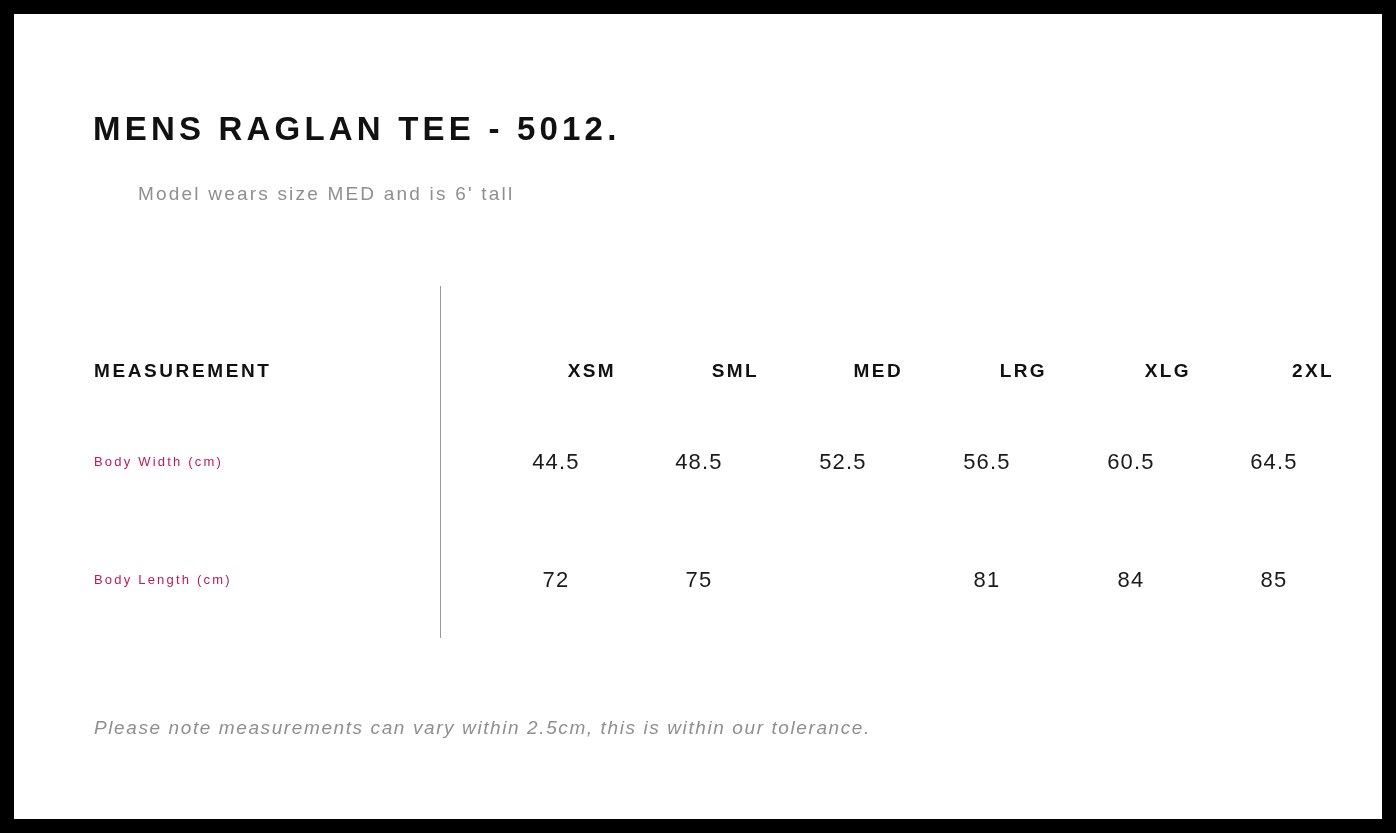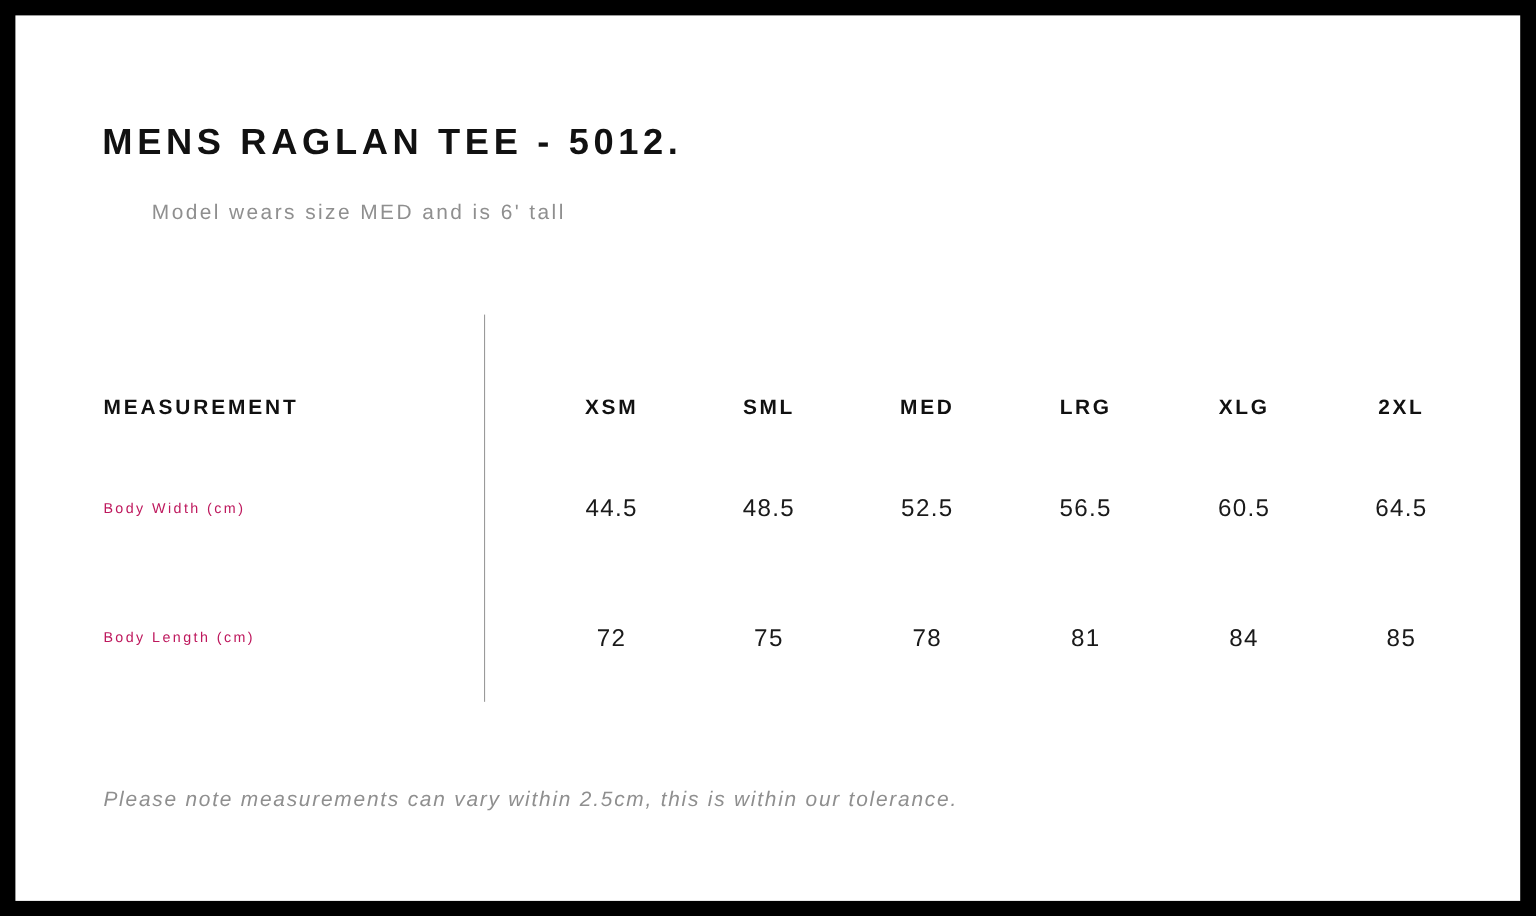--- a/index.html
+++ b/index.html
@@ -100,20 +100,21 @@
     width: 120px;
     line-height: 40px;
     text-align: center;
     white-space: nowrap;
   }
   .cell-head {
     font-size: 19px;
     font-weight: bold;
     letter-spacing: 2.4px;
     color: #111111;
+    text-align: right;
   }
   .cell-body {
     font-size: 22px;
     letter-spacing: 1.2px;
     color: #1a1a1a;
   }
 
   .c0 { left: 482px; }
   .c1 { left: 625px; }
   .c2 { left: 769px; }
@@ -161,21 +162,20 @@
       <div class="cell cell-body c2">52.5</div>
       <div class="cell cell-body c3">56.5</div>
       <div class="cell cell-body c4">60.5</div>
       <div class="cell cell-body c5">64.5</div>
     </div>
 
     <div class="row row-1">
       <div class="label label-body">Body Length (cm)</div>
       <div class="cell cell-body c0">72</div>
       <div class="cell cell-body c1">75</div>
-      <div class="cell cell-body c2">78</div>
       <div class="cell cell-body c3">81</div>
       <div class="cell cell-body c4">84</div>
       <div class="cell cell-body c5">85</div>
     </div>
 
   </div>
 
   <div class="footnote">Please note measurements can vary within 2.5cm, this is within our tolerance.</div>
 
 </div>

